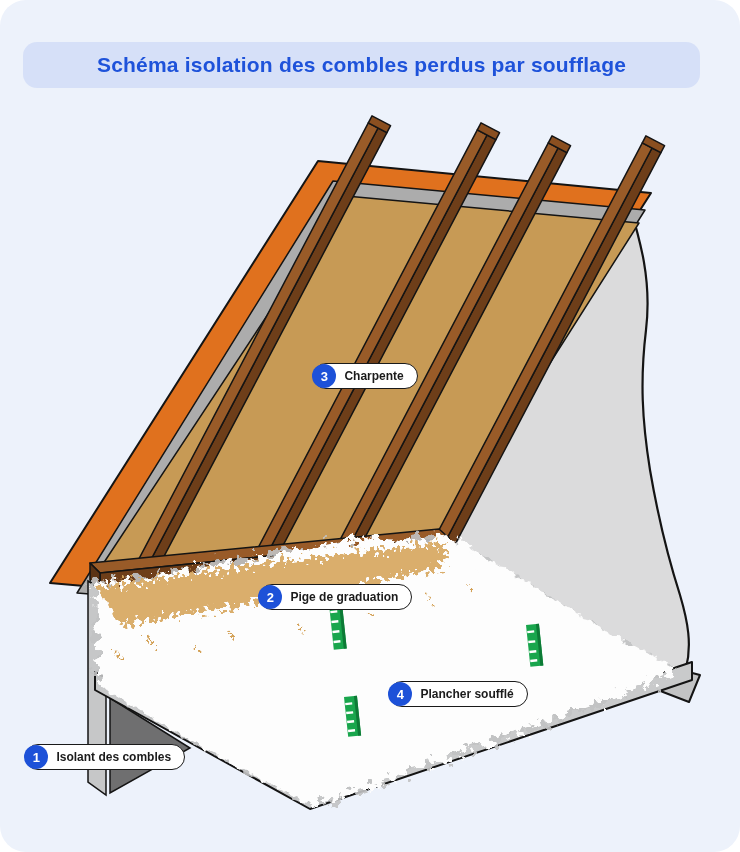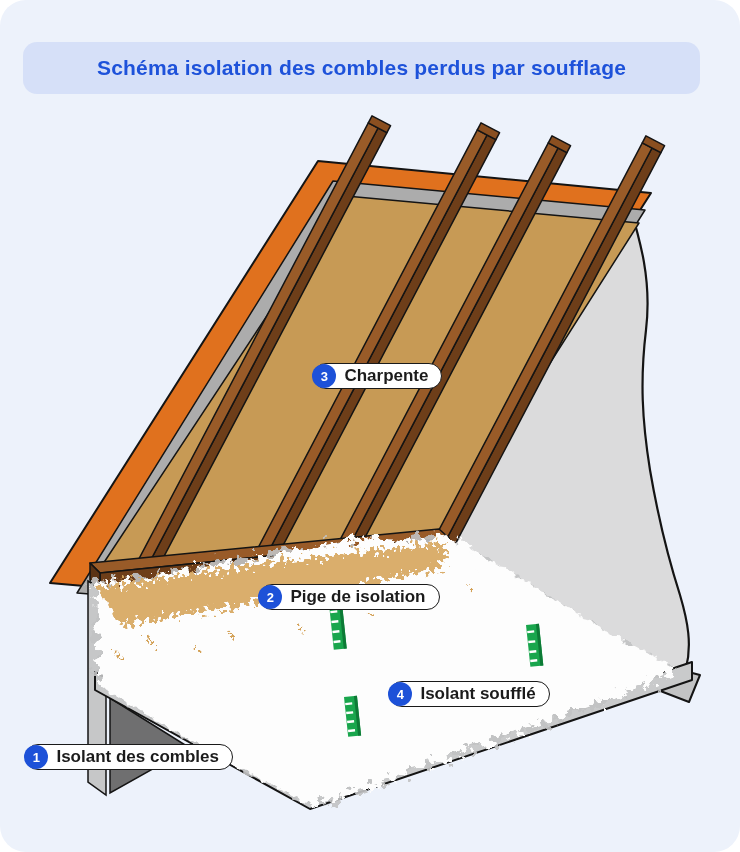--- a/index.html
+++ b/index.html
@@ -1,26 +1,26 @@
 <!DOCTYPE html>
 <html><head>
 <meta charset="utf-8">
 <style>
   html,body{margin:0;padding:0;background:#ffffff;font-family:"Liberation Sans",sans-serif;}
   .stage{position:relative;width:740px;height:852px;background:#ffffff;overflow:hidden;}
   .card{position:absolute;inset:0;background:#EDF2FB;border-radius:26px;}
-  .banner{position:absolute;left:23px;right:40px;top:42px;height:52px;background:#D6E0F8;border-radius:14px;
+  .banner{position:absolute;left:23px;right:40px;top:42px;height:46px;background:#D6E0F8;border-radius:14px;
           display:flex;align-items:center;justify-content:center;}
   .banner h1{margin:0;font-size:21px;font-weight:700;color:#1E52DA;letter-spacing:.2px;}
   .scene{position:absolute;inset:0;}
   .label{position:absolute;display:inline-flex;align-items:center;height:24px;background:#ffffff;
          border:1.6px solid #1a1a1a;border-radius:999px;padding-right:13px;white-space:nowrap;z-index:5;}
   .label .num{width:24px;height:24px;margin:-1.6px 8px -1.6px -1.6px;border-radius:50%;background:#1D51D8;
               color:#fff;font-size:13px;font-weight:700;display:flex;align-items:center;justify-content:center;}
-  .label .txt{font-size:17px;font-weight:700;color:#1b1b1b;}
+  .label .txt{font-size:12px;font-weight:700;color:#1b1b1b;}
   .l1{left:25px;top:744px;} .l2{left:259px;top:584px;} .l3{left:313px;top:363px;} .l4{left:389px;top:681px;}
 </style>
 </head>
 <body>
 
 <div class="stage">
   <div class="card"></div>
 
   <div class="banner">
     <h1>Schéma isolation des combles perdus par soufflage</h1>
@@ -120,23 +120,23 @@
         <rect x="0.5" y="35" width="7" height="2.4" fill="#fff"></rect>
     </g>
   </svg>
 
   <div class="label l1">
     <span class="num">1</span>
     <span class="txt">Isolant des combles</span>
   </div>
   <div class="label l2">
     <span class="num">2</span>
-    <span class="txt">Pige de isolation</span>
+    <span class="txt">Pige de graduation</span>
   </div>
   <div class="label l3">
     <span class="num">3</span>
     <span class="txt">Charpente</span>
   </div>
   <div class="label l4">
     <span class="num">4</span>
-    <span class="txt">Isolant soufflé</span>
+    <span class="txt">Plancher soufflé</span>
   </div>
 </div>
 
 </body></html>

